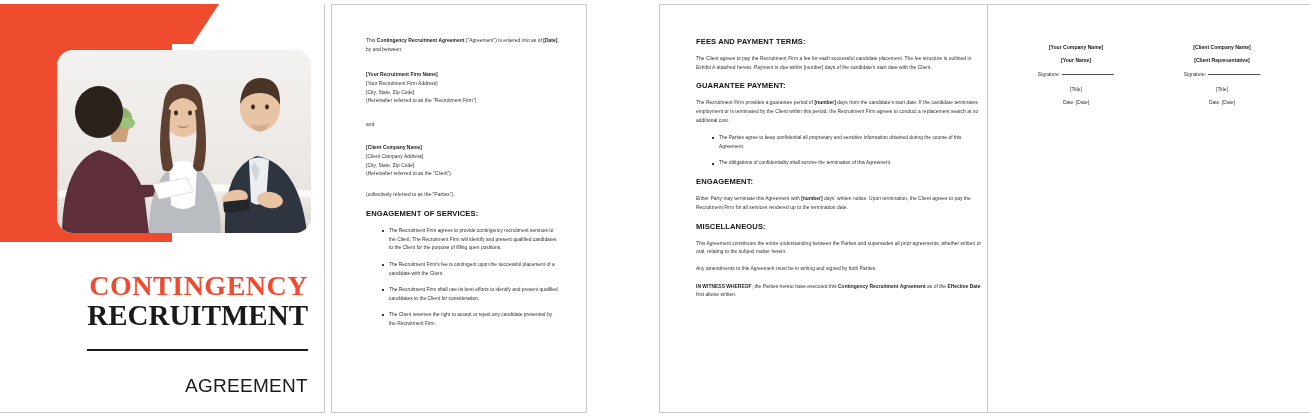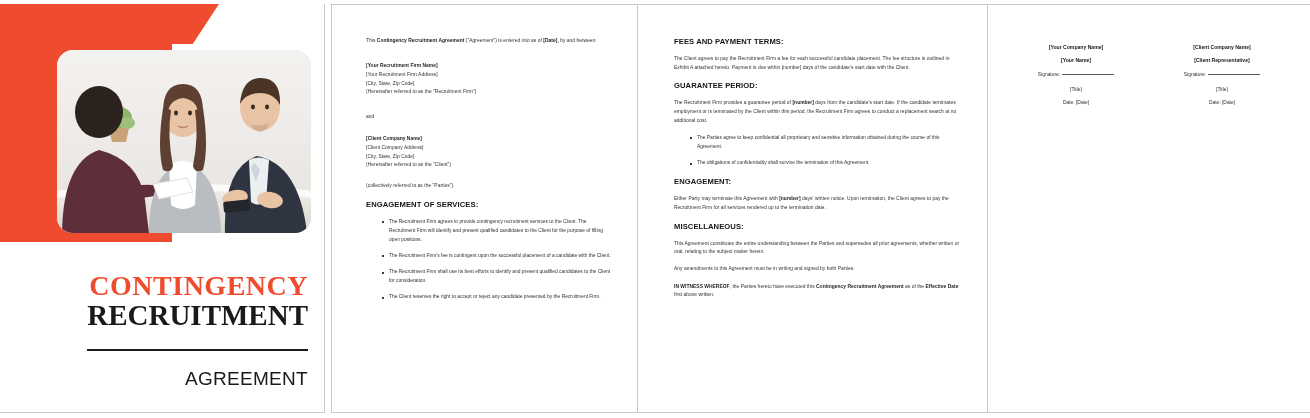--- a/index.html
+++ b/index.html
@@ -19,22 +19,22 @@
   
   .page {
     position: absolute;
     top: 4px;
     height: 409px;
     background: #ffffff;
     border: 1px solid #c9c9c9;
     overflow: hidden;
   }
   #page-1 { left: 0px;    width: 325px; border-left: none; border-top: none;}
-  #page-2 { left: 331px;  width: 308px; }
-  #page-3 { left: 637px;  width: 352px; }
+  #page-2 { left: 331px;  width: 256px; }
+  #page-3 { left: 659px;  width: 352px; }
   #page-4 { left: 987px;  width: 323px; border-right: none; }
 
   
   .cover-orange {
     position: absolute;
     left: 0; top: 0;
     width: 172px; height: 238px;
     background: var(--accent, #ef4b2f);
     clip-path: polygon(0 0, 100% 0, 100% 0, 100% 100%, 0 100%);
   }
@@ -78,21 +78,21 @@
     display: inline-block;
     border-bottom: 2px solid #1a1a1a;
     padding-bottom: 17px;
   }
   .t-agreement {
     font-family: "Liberation Sans", sans-serif;
     font-weight: 400;
     font-size: 19px;
     line-height: 1.1;
     color: #1a1a1a;
-    margin-top: 18px;
+    margin-top: 25px;
     letter-spacing: 0.3px;
   }
 
   
   .doc-body {
     position: absolute;
     top: 32px;
     left: 34px;
     right: 27px;
     bottom: 8px;
@@ -307,21 +307,21 @@
 
     </div>
   </div>
 
   <div class="page" id="page-3">
     <div class="doc-body">
 
       <h2 class="h2">FEES AND PAYMENT TERMS:</h2>
       <p class="p">The Client agrees to pay the Recruitment Firm a fee for each successful candidate placement. The fee structure is outlined in Exhibit A attached hereto. Payment is due within [number] days of the candidate's start date with the Client.</p>
 
-      <h2 class="h2">GUARANTEE PERIOD:</h2>
+      <h2 class="h2">GUARANTEE PAYMENT:</h2>
       <p class="p"><span>The Recruitment Firm provides a guarantee period of </span><b>[number]</b><span> days from the candidate's start date. If the candidate terminates employment or is terminated by the Client within this period, the Recruitment Firm agrees to conduct a replacement search at no additional cost.</span></p>
 
       <ul class="bullets">
         <li>The Parties agree to keep confidential all proprietary and sensitive information obtained during the course of this Agreement.</li>
         <li>The obligations of confidentiality shall survive the termination of this Agreement.</li>
       </ul>
 
       <h2 class="h2">ENGAGEMENT:</h2>
       <p class="p"><span>Either Party may terminate this Agreement with </span><b>[number]</b><span> days' written notice. Upon termination, the Client agrees to pay the Recruitment Firm for all services rendered up to the termination date.</span></p>
 

